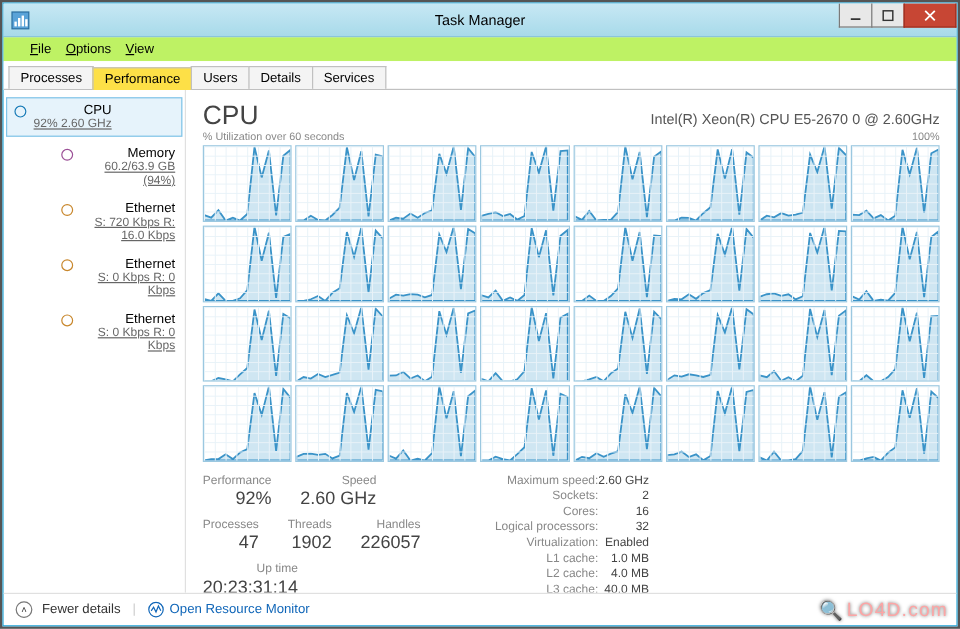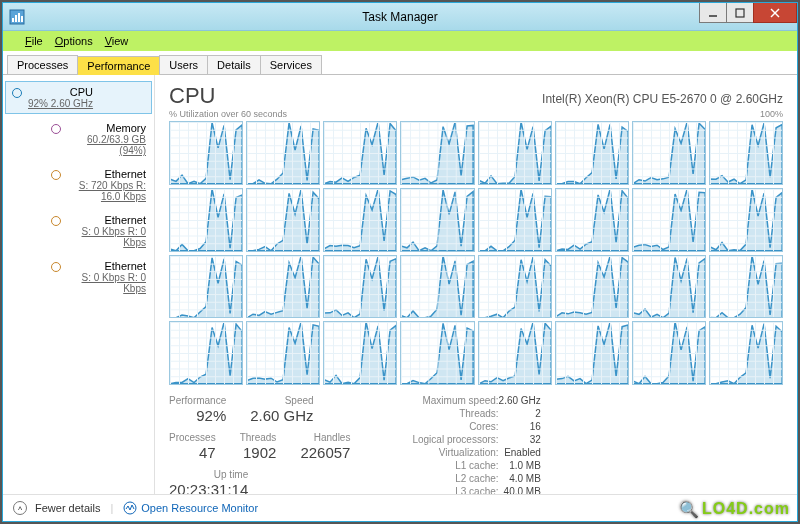--- a/index.html
+++ b/index.html
@@ -194,23 +194,23 @@
 }
 .footer-link { color: #1066b8; cursor: pointer; display:flex; align-items:center; gap:4px;}
 .chev-circle {
   width:14px; height:14px; border:1px solid #777; border-radius:50%;
   display:inline-flex; align-items:center; justify-content:center;
   font-size: 8px; margin-right:4px;
 }
 .watermark {
   position: absolute;
   right: 10px; bottom: 6px;
-  font-size: 16px; color: #84cc16;
+  font-size: 16px; color: #fca5a5;
   text-shadow: 0 0 3px rgba(0,0,0,0.6);
-  font-weight: 700;
+  font-weight: 400;
   letter-spacing: 1px;
   pointer-events:none;
 }
 .watermark .q { display:inline-block; transform: translateY(1px); margin-right:2px; }
 </style>
 </head>
 <body>
 
 <div class="window">
 
@@ -529,21 +529,21 @@
           <div class="stat-row">
             <div class="stat-block">
                 <span class="stat-label">Up time</span>
                 <span class="stat-value">20:23:31:14</span>
               </div>
           </div>
         </div>
         <div class="detail-table" id="detailtbl">
             <span class="detail-label">Maximum speed:</span>
             <span class="detail-value">2.60 GHz</span>
-            <span class="detail-label">Threads:</span>
+            <span class="detail-label">Sockets:</span>
             <span class="detail-value">2</span>
             <span class="detail-label">Cores:</span>
             <span class="detail-value">16</span>
             <span class="detail-label">Logical processors:</span>
             <span class="detail-value">32</span>
             <span class="detail-label">Virtualization:</span>
             <span class="detail-value">Enabled</span>
             <span class="detail-label">L1 cache:</span>
             <span class="detail-value">1.0 MB</span>
             <span class="detail-label">L2 cache:</span>

